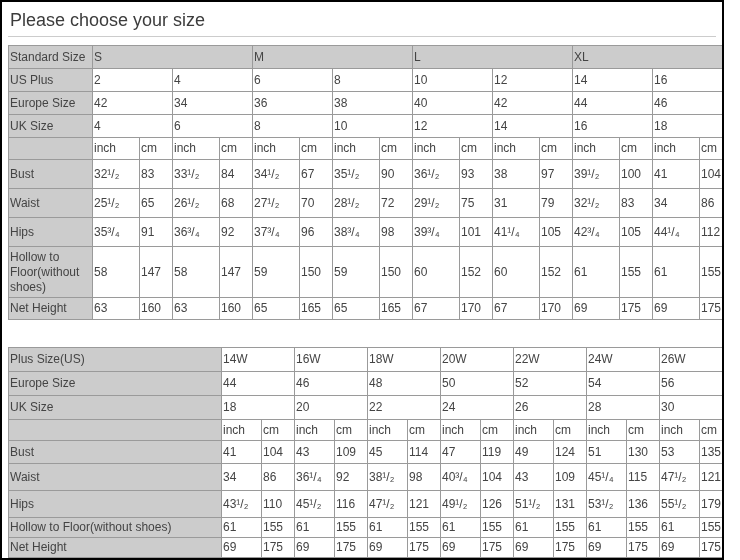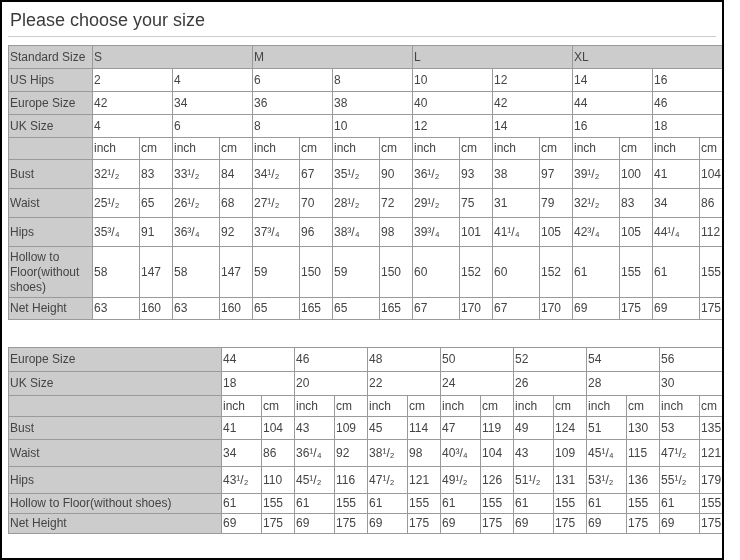--- a/index.html
+++ b/index.html
@@ -86,21 +86,21 @@
       </colgroup>
     <tbody>
         <tr style="height: 23px;">
           <td class="lbl">Standard Size</td>
           <td colspan="4" class="lbl">S</td>
           <td colspan="4" class="lbl">M</td>
           <td colspan="4" class="lbl">L</td>
           <td colspan="4" class="lbl">XL</td>
         </tr>
         <tr style="height: 23px;">
-          <td class="lbl">US Hips</td>
+          <td class="lbl">US Plus</td>
           <td colspan="2">2</td>
           <td colspan="2">4</td>
           <td colspan="2">6</td>
           <td colspan="2">8</td>
           <td colspan="2">10</td>
           <td colspan="2">12</td>
           <td colspan="2">14</td>
           <td colspan="2">16</td>
         </tr>
         <tr style="height: 23px;">
@@ -255,20 +255,30 @@
         <col style="width: 33px;">
         <col style="width: 40px;">
         <col style="width: 33px;">
         <col style="width: 40px;">
         <col style="width: 33px;">
         <col style="width: 40px;">
         <col style="width: 33px;">
       </colgroup>
     <tbody>
         <tr style="height: 24px;">
+          <td class="lbl">Plus Size(US)</td>
+          <td colspan="2">14W</td>
+          <td colspan="2">16W</td>
+          <td colspan="2">18W</td>
+          <td colspan="2">20W</td>
+          <td colspan="2">22W</td>
+          <td colspan="2">24W</td>
+          <td colspan="2">26W</td>
+        </tr>
+        <tr style="height: 24px;">
           <td class="lbl">Europe Size</td>
           <td colspan="2">44</td>
           <td colspan="2">46</td>
           <td colspan="2">48</td>
           <td colspan="2">50</td>
           <td colspan="2">52</td>
           <td colspan="2">54</td>
           <td colspan="2">56</td>
         </tr>
         <tr style="height: 24px;">

